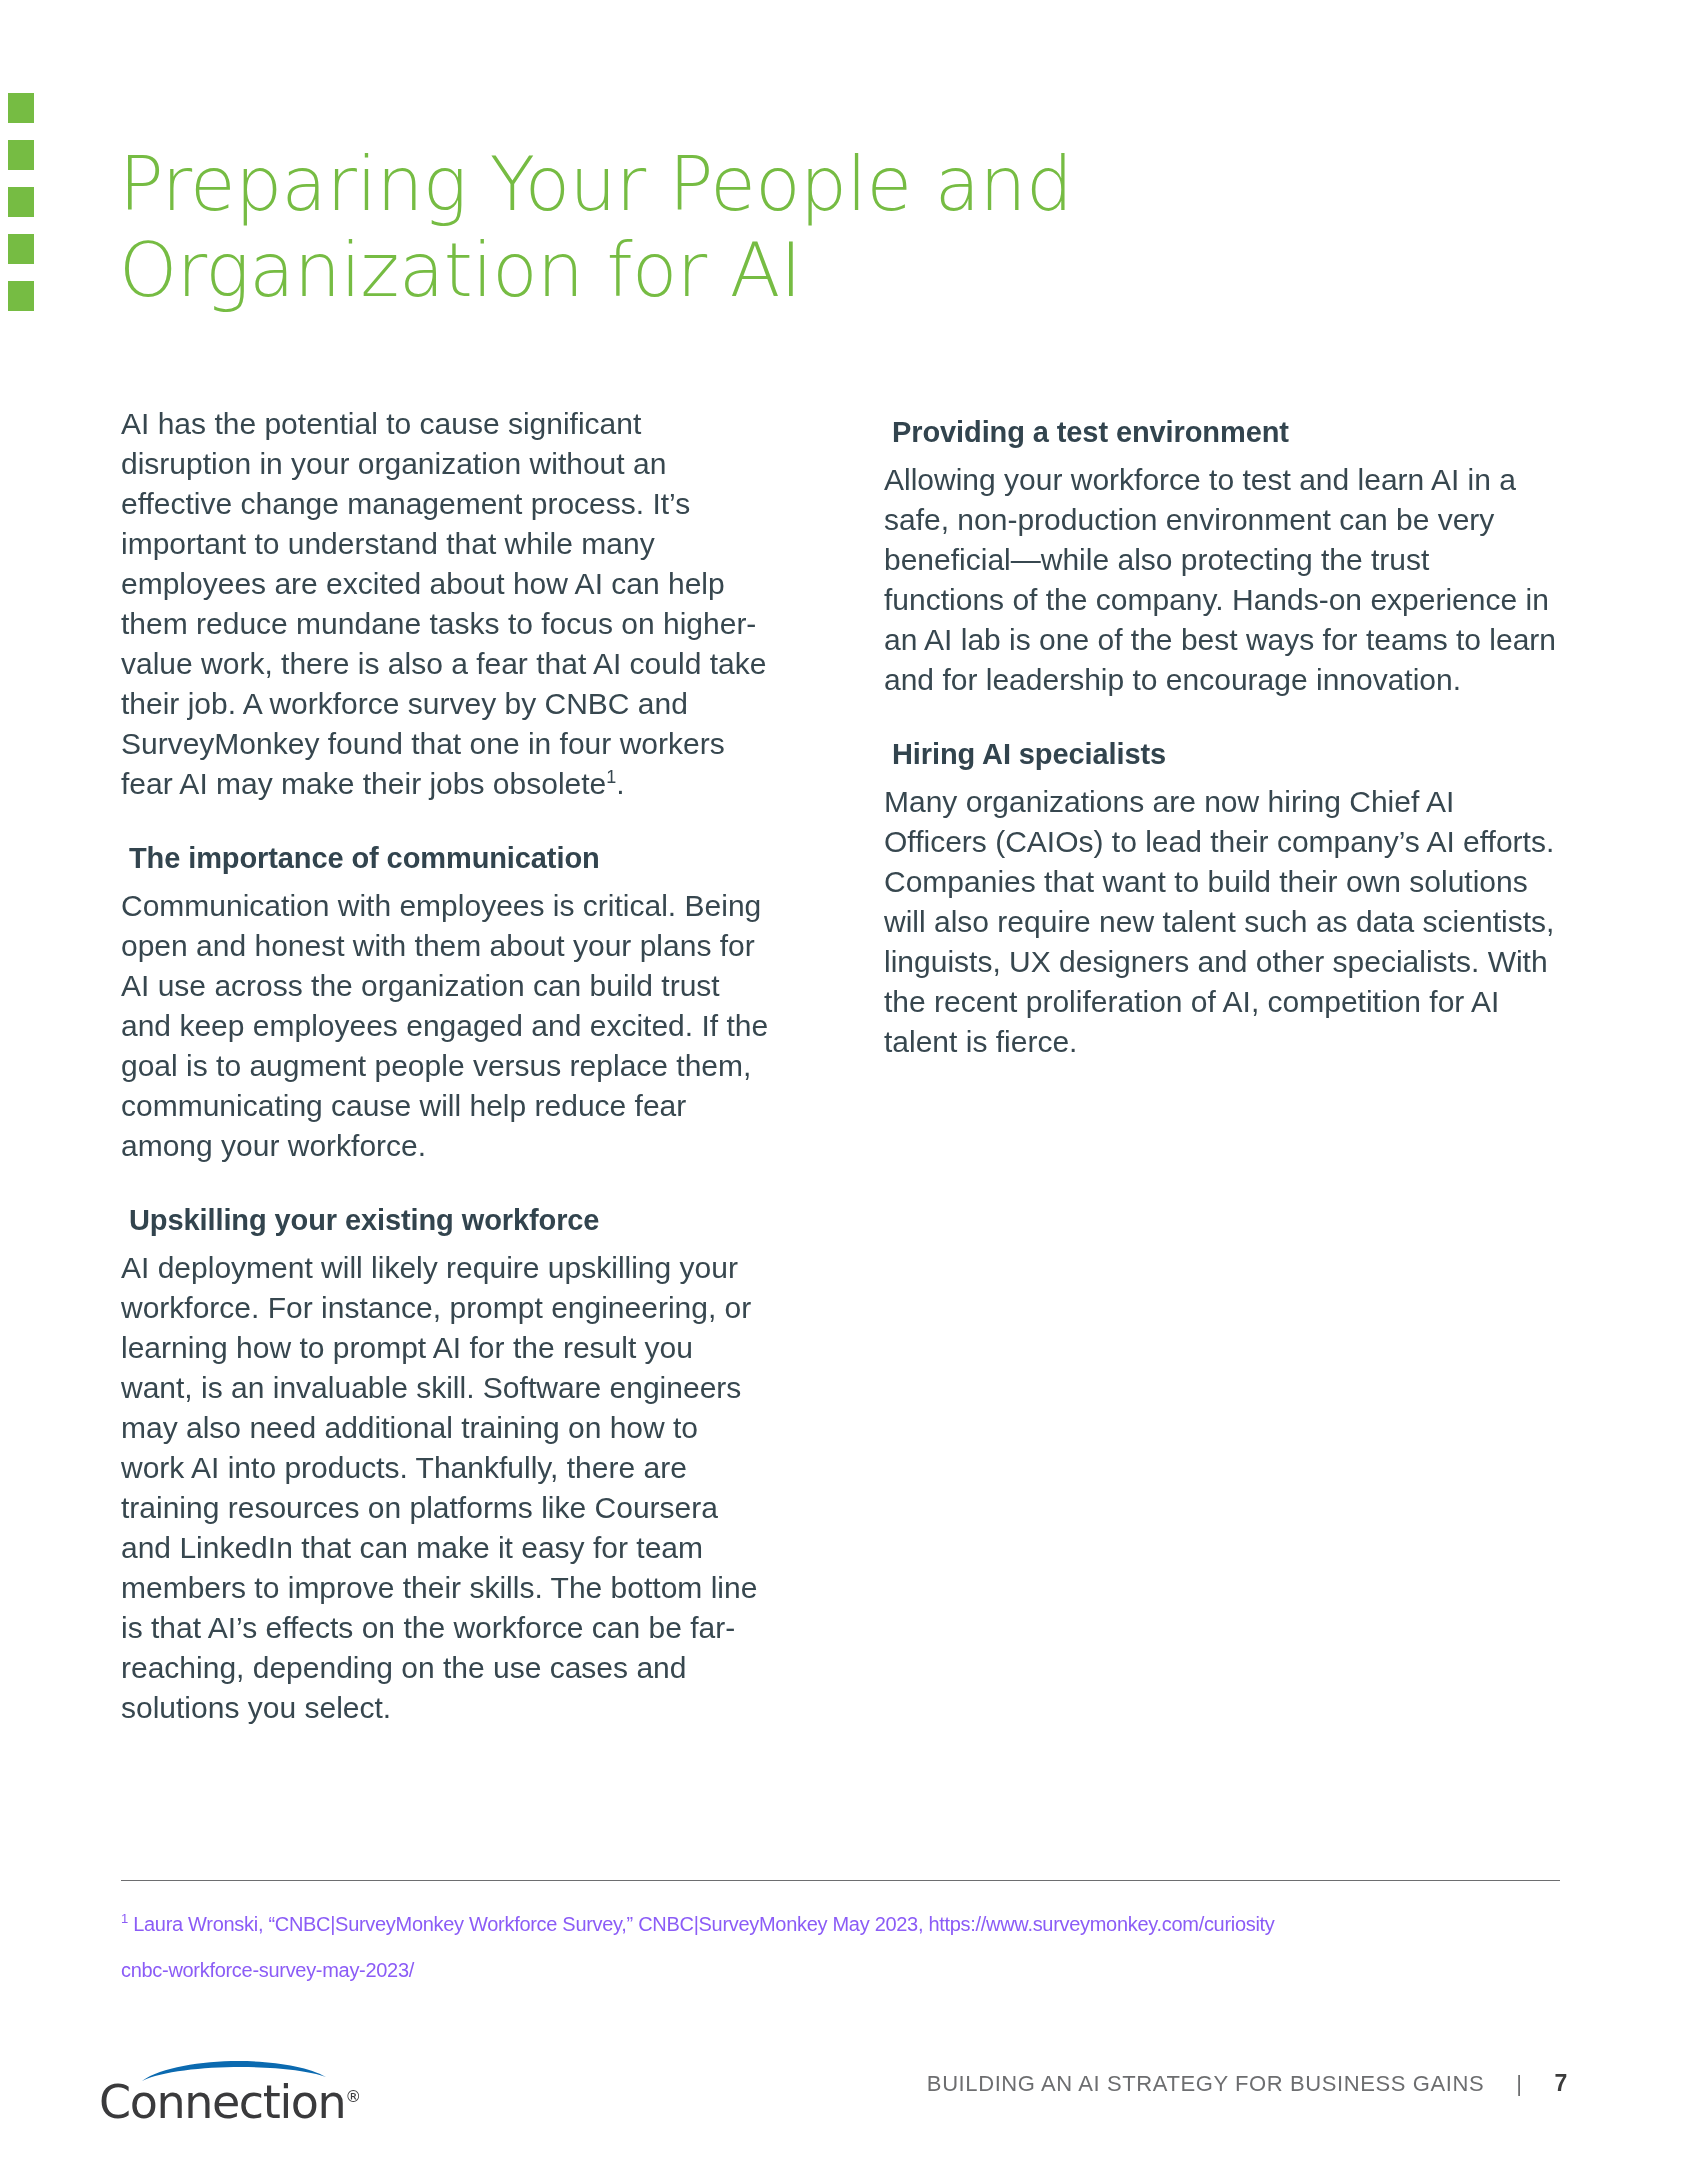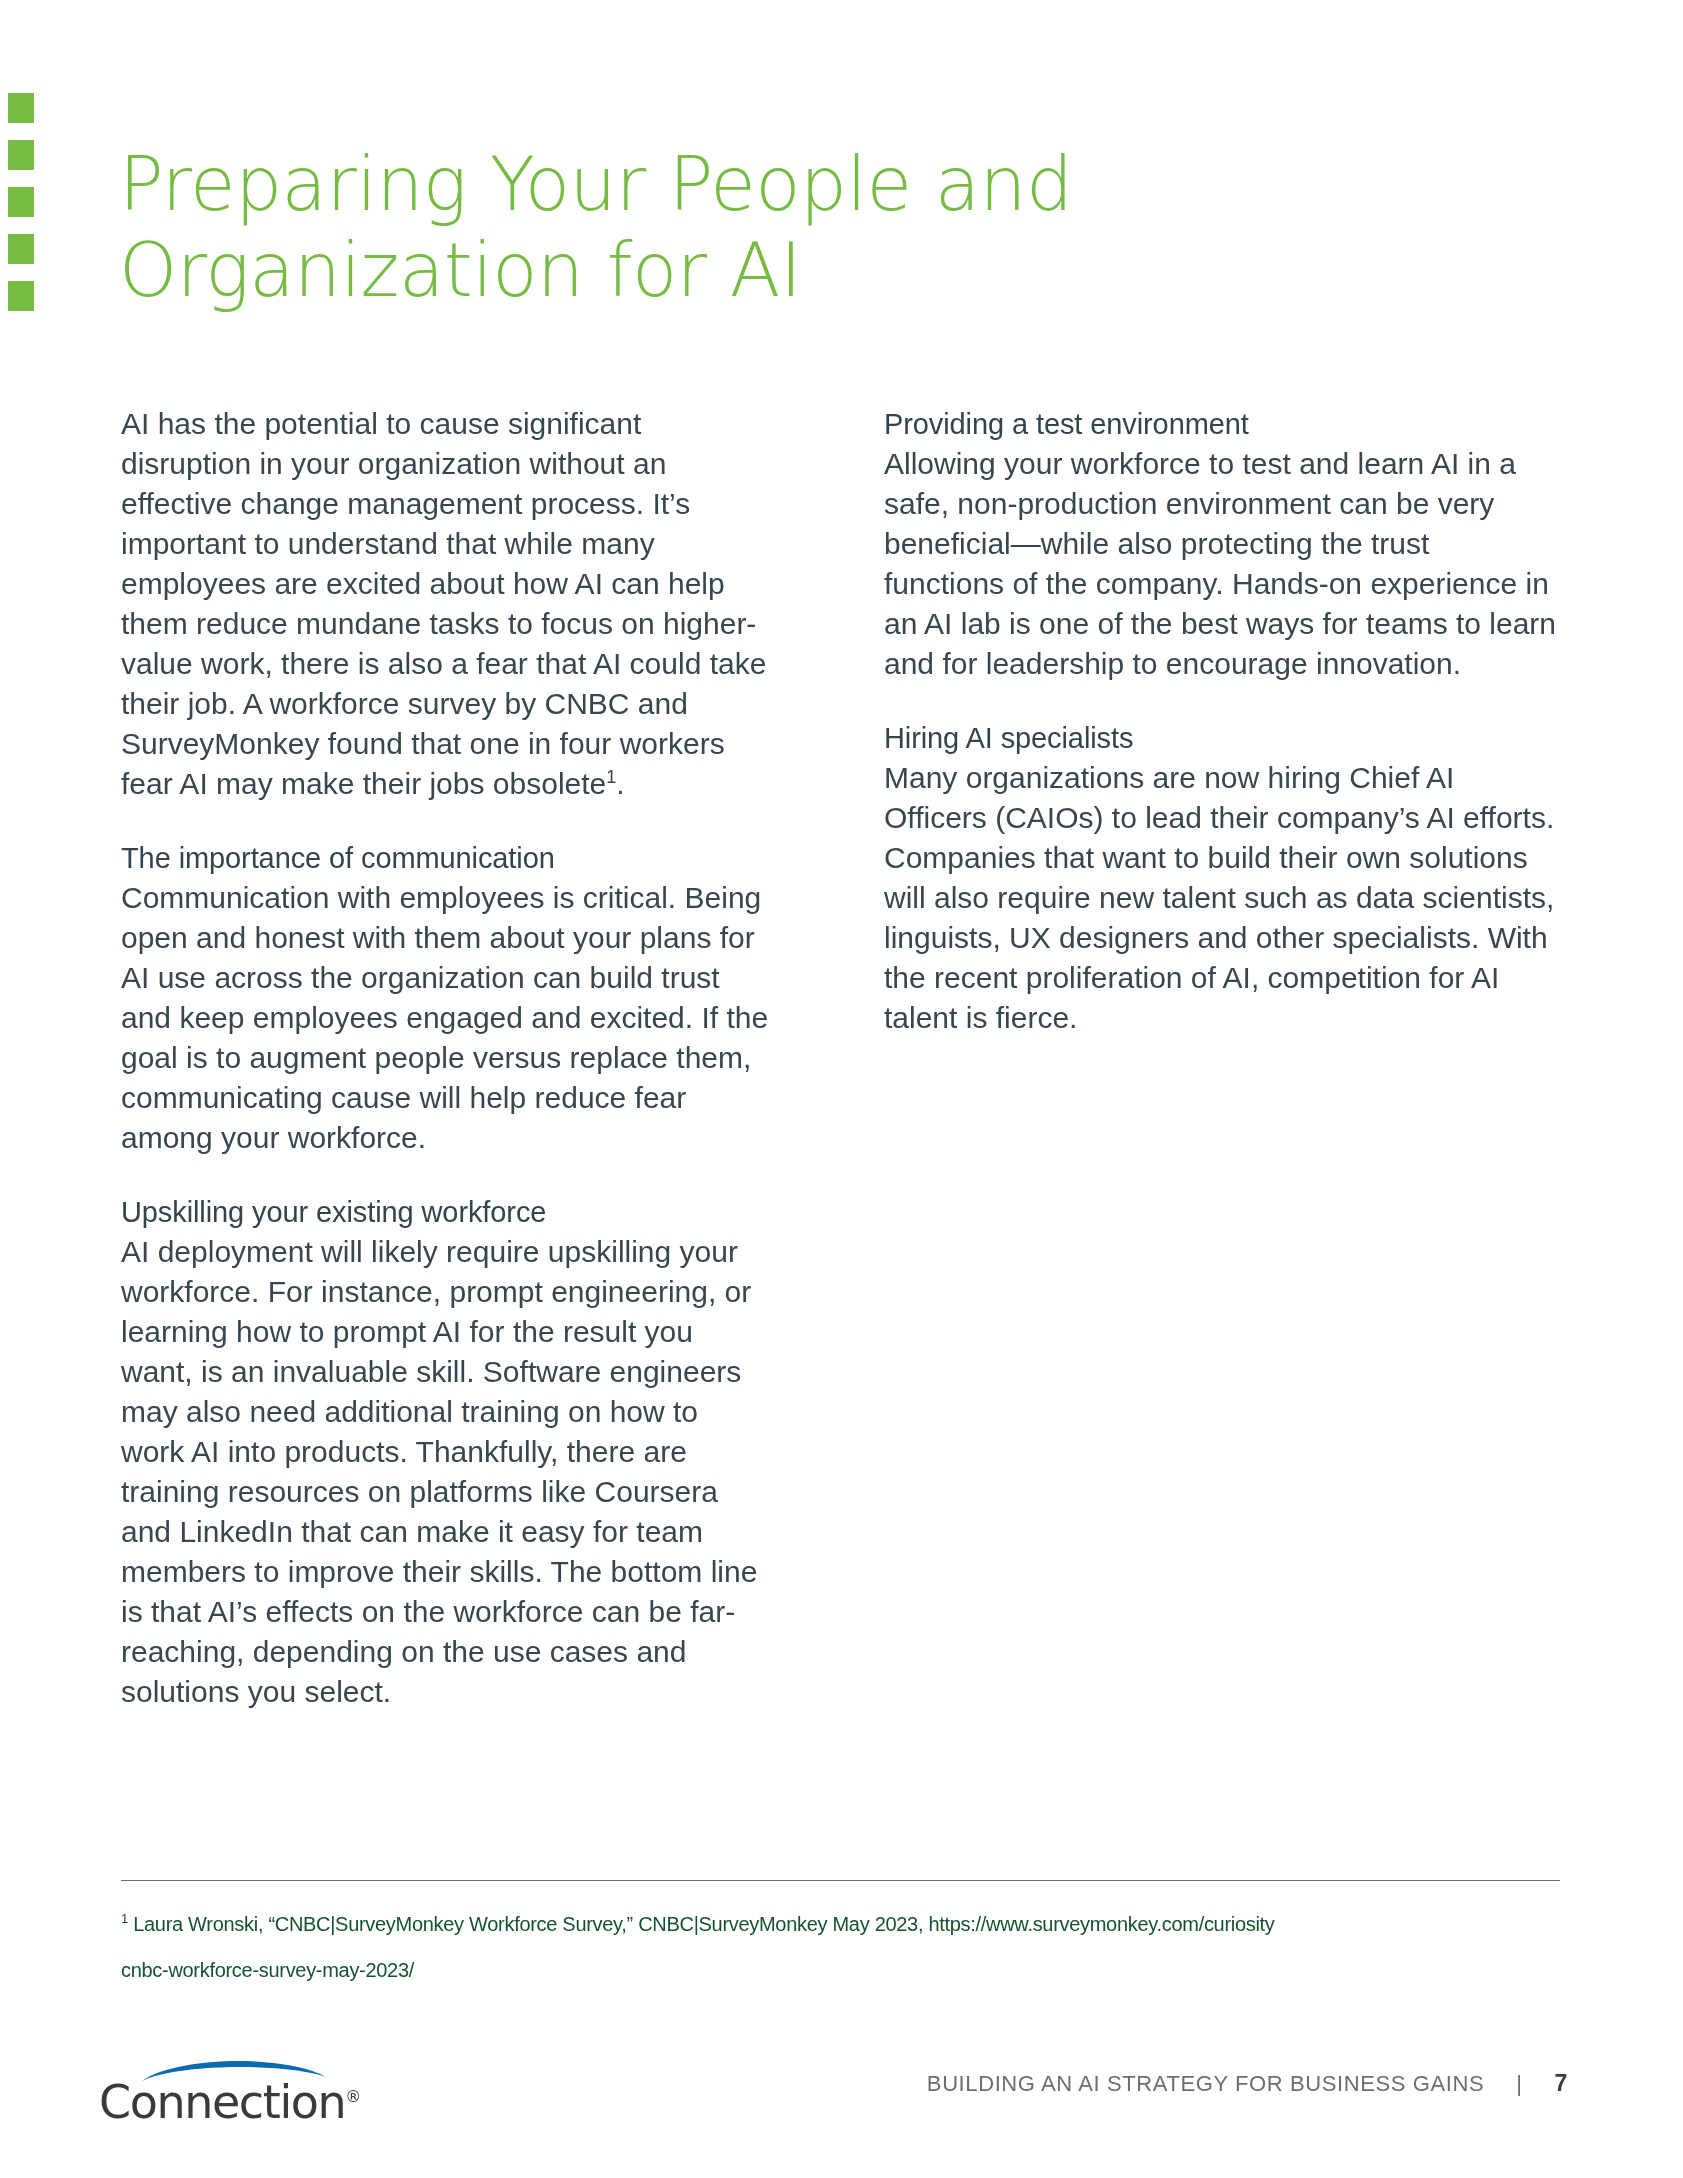--- a/index.html
+++ b/index.html
@@ -66,23 +66,23 @@
     line-height: 40px;
     color: #37474f;
     margin: 0 0 34px 0;
     font-weight: 400;
   }
   .para:last-child { margin-bottom: 0; }
 
   .subhead {
     font-size: 29px;
     line-height: 40px;
-    font-weight: 400;
+    font-weight: 700;
     color: #32444e;
-    margin: 0;
+    margin: 8px;
     letter-spacing: -0.1px;
   }
 
   sup.fn {
     font-size: 18px;
     line-height: 0;
     vertical-align: super;
   }
 
   
@@ -95,21 +95,21 @@
     background: #6d6e70;
   }
   .footnote {
     position: absolute;
     left: 121px;
     top: 1901px;
     width: 1445px;
     font-family: "Liberation Sans", sans-serif;
     font-size: 20px;
     line-height: 46px;
-    color: #14532d;
+    color: #8b5cf6;
     letter-spacing: -0.3px;
   }
   .footnote sup {
     font-size: 13px;
     vertical-align: super;
     line-height: 0;
   }
   .footnote .fn-line { display: block; }
 
   

